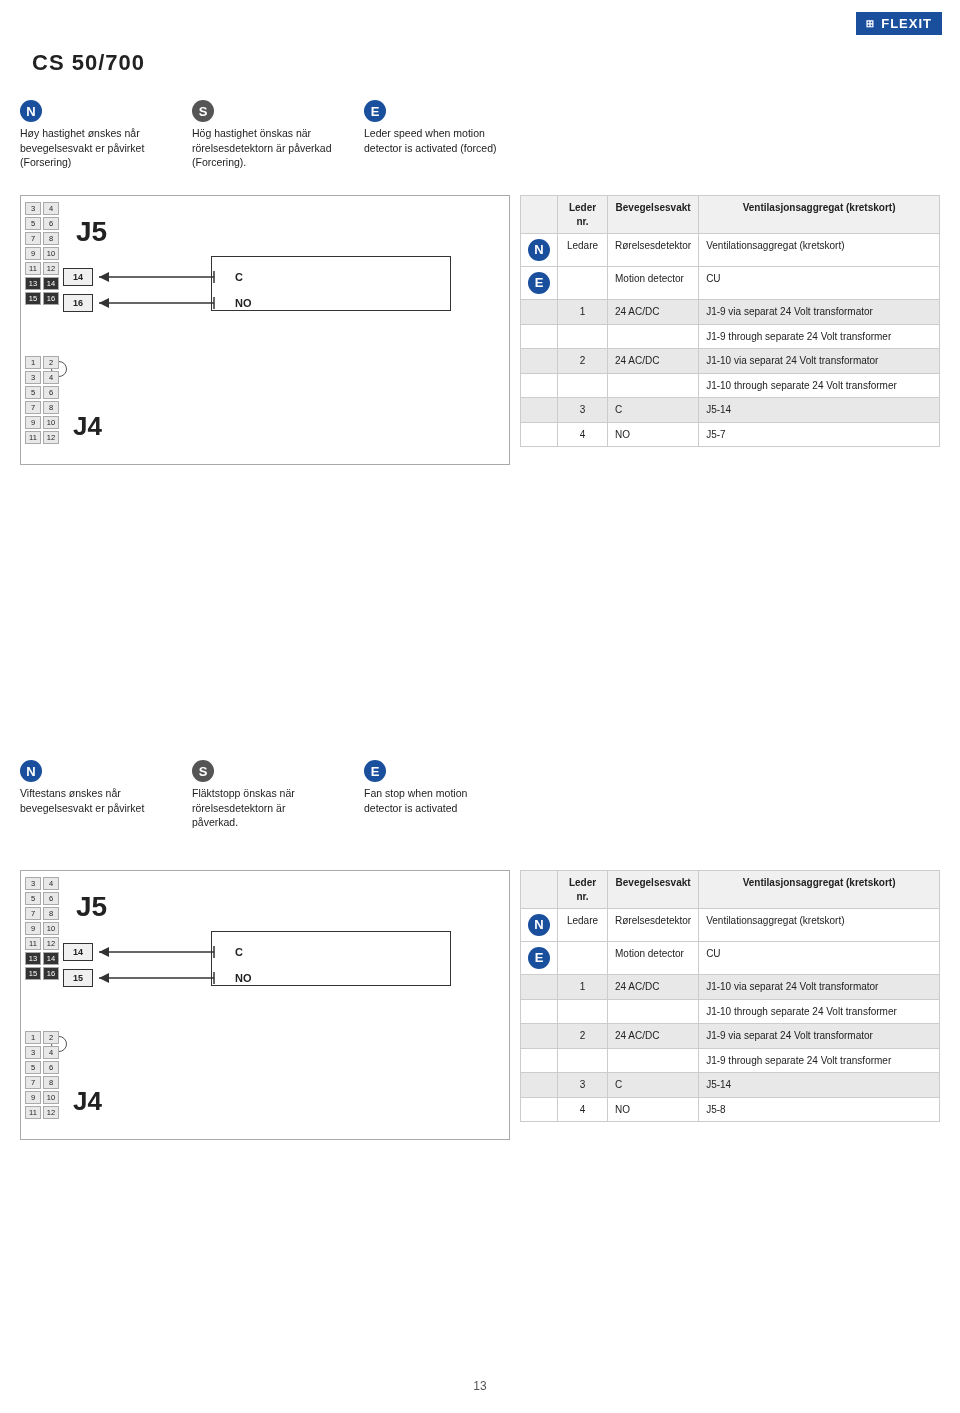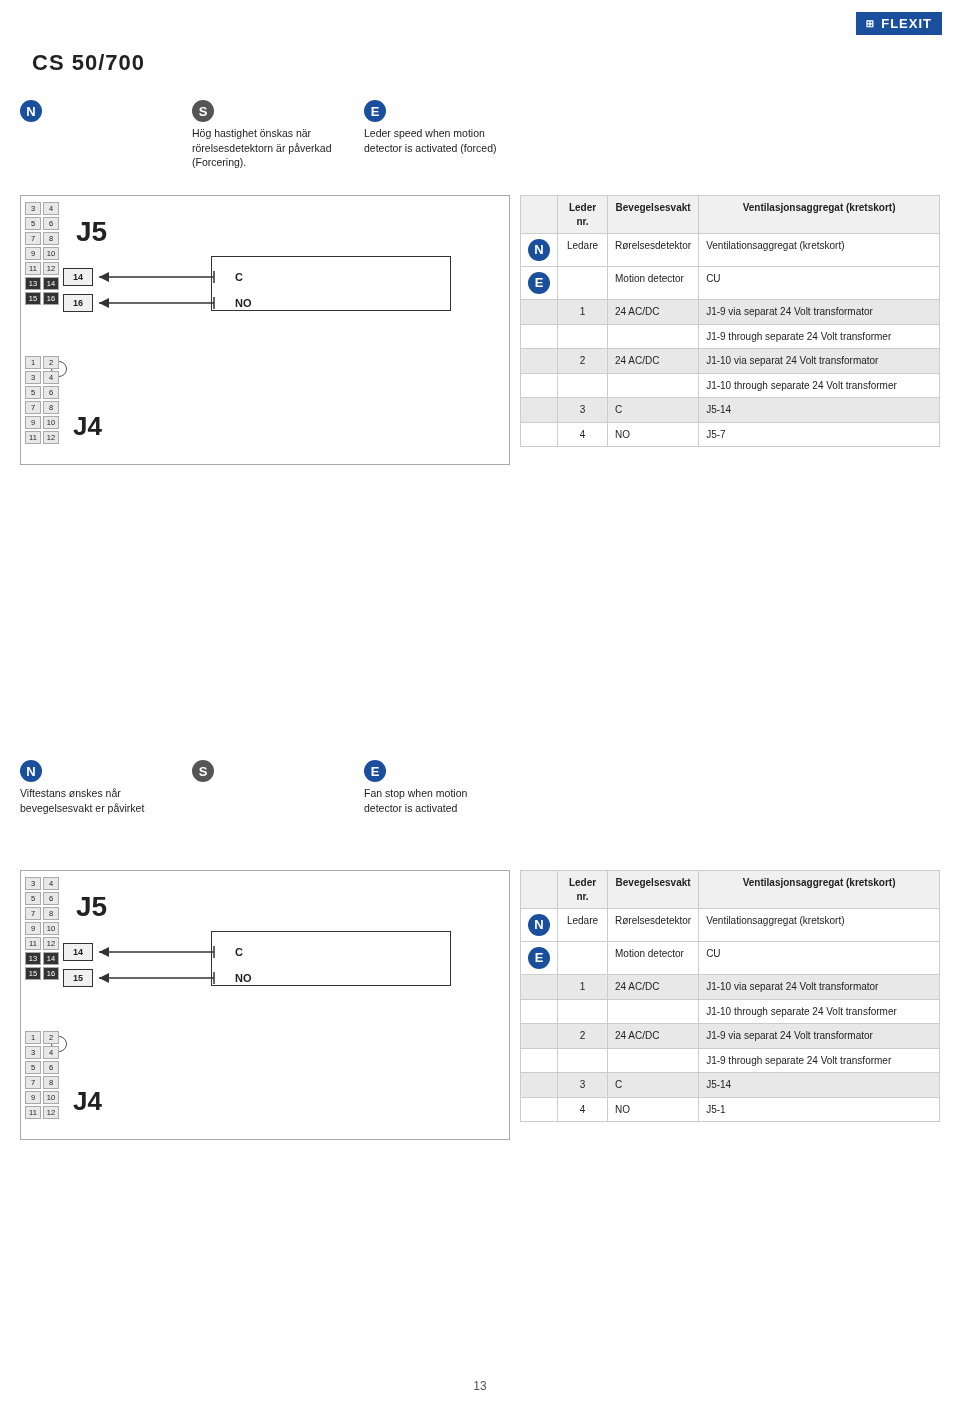--- a/index.html
+++ b/index.html
@@ -177,20 +177,21 @@
   </div>
 </div>
 
 <div class="page-title">CS 50/700</div>
 
 <div class="desc-section">
   <div class="desc-item">
     <div class="badge badge-n">
       <span>N</span>
     </div>
+    <div class="desc-text">Høy hastighet ønskes når bevegelsesvakt er påvirket (Forsering)</div>
   </div>
   <div class="desc-item">
     <div class="badge badge-s">
       <span>S</span>
     </div>
     <div class="desc-text">Hög hastighet önskas när rörelsesdetektorn är påverkad (Forcering).</div>
   </div>
   <div class="desc-item">
     <div class="badge badge-e">
       <span>E</span>
@@ -342,20 +343,21 @@
   <div class="desc-item">
     <div class="badge badge-n">
       <span>N</span>
     </div>
     <div class="desc-text">Viftestans ønskes når bevegelsesvakt er påvirket</div>
   </div>
   <div class="desc-item">
     <div class="badge badge-s">
       <span>S</span>
     </div>
+    <div class="desc-text">Fläktstopp önskas när rörelsesdetektorn är påverkad.</div>
   </div>
   <div class="desc-item">
     <div class="badge badge-e">
       <span>E</span>
     </div>
     <div class="desc-text">Fan stop when motion detector is activated</div>
   </div>
 </div>
 
 <div class="diagram-section-2">
@@ -482,19 +484,19 @@
         <tr class="row-shaded">
           <td style="text-align: center; vertical-align: middle; width: 28px;"></td>
           <td style="text-align: center; width: 50px;">3</td>
           <td style="width: 90px;">C</td>
           <td>J5-14</td>
         </tr>
         <tr>
           <td style="text-align: center; vertical-align: middle; width: 28px;"></td>
           <td style="text-align: center; width: 50px;">4</td>
           <td style="width: 90px;">NO</td>
-          <td>J5-1</td>
+          <td>J5-8</td>
         </tr>
       </tbody>
   </table>
 </div>
 
 <div class="page-number">13</div>
 
 </body></html>

